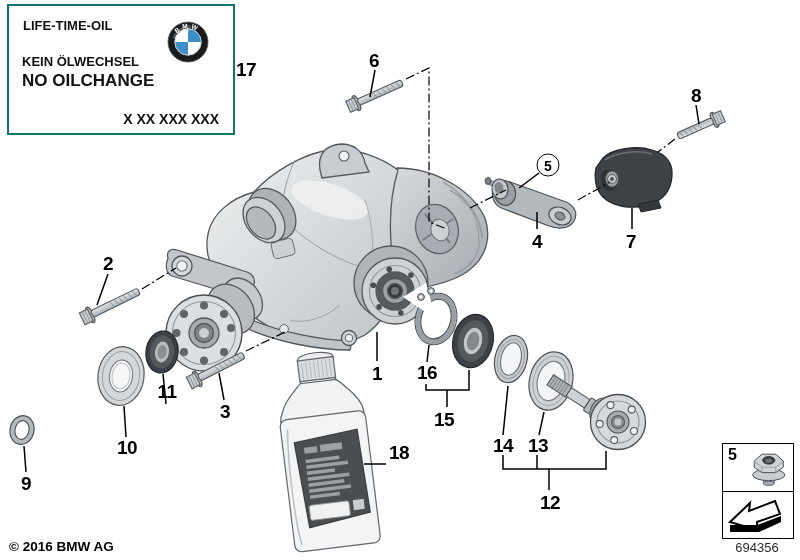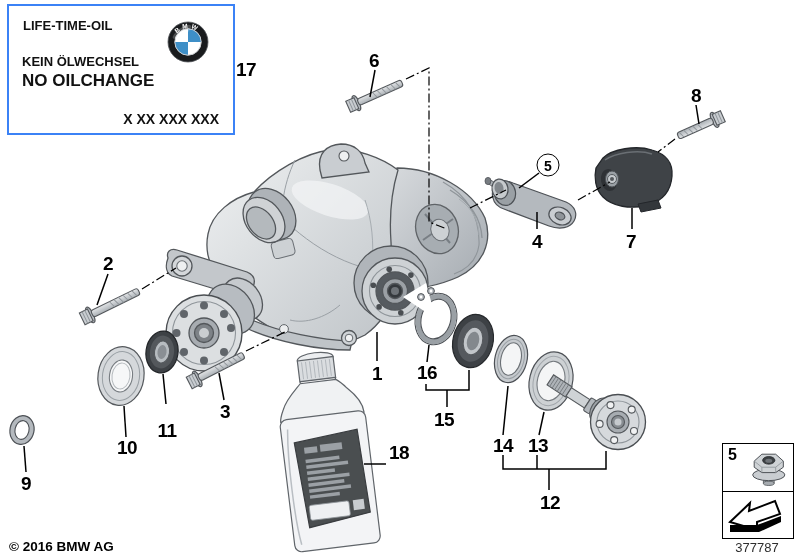--- a/index.html
+++ b/index.html
@@ -3,21 +3,21 @@
 <meta charset="utf-8">
 <style>
   html,body{margin:0;padding:0;background:#fff;}
   .stage{position:relative;width:800px;height:560px;background:#ffffff;overflow:hidden;
          font-family:"Liberation Sans",sans-serif;}
   .stage svg.art{position:absolute;left:0;top:0;}
   .callout{position:absolute;transform:translate(-50%,-50%);font-weight:bold;
            font-size:19px;color:#000;letter-spacing:-0.5px;line-height:1;white-space:nowrap;}
   .callout.circled{width:21px;height:21px;border:1.7px solid #000;border-radius:50%;
            font-size:14px;display:flex;align-items:center;justify-content:center;letter-spacing:0;}
-  .info-box{position:absolute;left:7px;top:4px;width:224px;height:127px;border:2px solid #3b82f6;
+  .info-box{position:absolute;left:7px;top:4px;width:224px;height:127px;border:2px solid #0f766e;
             background:#fff;}
   .info-title{position:absolute;left:14px;top:12px;font-weight:bold;font-size:13px;color:#111;}
   .info-de{position:absolute;left:13px;top:48px;font-weight:bold;font-size:13px;color:#111;}
   .info-en{position:absolute;left:13px;top:65px;font-weight:bold;font-size:17px;color:#111;}
   .info-pn{position:absolute;right:14px;bottom:6px;font-weight:bold;font-size:14px;color:#111;text-align:center;}
   .roundel{position:absolute;right:24px;top:15px;}
   .legend-box{position:absolute;left:722px;top:443px;width:70px;height:94px;border:1.5px solid #000;background:#fff;}
   .legend-top{position:relative;height:47px;border-bottom:1.5px solid #000;}
   .legend-num{position:absolute;left:5px;top:2px;font-weight:bold;font-size:16px;}
   .legend-nut{position:absolute;right:2px;top:3px;}
@@ -323,21 +323,21 @@
 <div class="callout" style="left:246px;top:69px">17</div>
 <div class="callout" style="left:374px;top:60px">6</div>
 <div class="callout" style="left:696px;top:95px">8</div>
 <div class="callout circled" style="left:548px;top:165px">5</div>
 <div class="callout" style="left:537px;top:241px">4</div>
 <div class="callout" style="left:631px;top:241px">7</div>
 <div class="callout" style="left:108px;top:263px">2</div>
 <div class="callout" style="left:377px;top:373px">1</div>
 <div class="callout" style="left:427px;top:372px">16</div>
 <div class="callout" style="left:444px;top:419px">15</div>
-<div class="callout" style="left:167px;top:430px">11</div>
+<div class="callout" style="left:167px;top:391px">11</div>
 <div class="callout" style="left:225px;top:411px">3</div>
 <div class="callout" style="left:127px;top:447px">10</div>
 <div class="callout" style="left:26px;top:483px">9</div>
 <div class="callout" style="left:399px;top:452px">18</div>
 <div class="callout" style="left:503px;top:445px">14</div>
 <div class="callout" style="left:538px;top:445px">13</div>
 <div class="callout" style="left:550px;top:502px">12</div>
 
 <div class="legend-box">
   <div class="legend-top">
@@ -352,17 +352,17 @@
       <ellipse cx="31" cy="17.5" rx="4.5" ry="2.7" fill="#6e7378"></ellipse>
     </svg>
   </div>
   <div class="legend-bottom">
     <svg width="68" height="44" viewBox="0 0 68 44">
       <path d="M7,30 L27,11 L26,19 L52,9 L57,22 L34,30 L34,38 Z" fill="#ffffff" stroke="#000000" stroke-width="2"></path>
       <path d="M7,33 L34,33 L58,24 L58,30 L36,40 L7,40 Z" fill="#000000"></path>
     </svg>
   </div>
 </div>
-<div class="diagram-number">377787</div>
+<div class="diagram-number">694356</div>
 
 <div class="copyright">© 2016 BMW AG</div>
 
 </div>
 
 </body></html>

